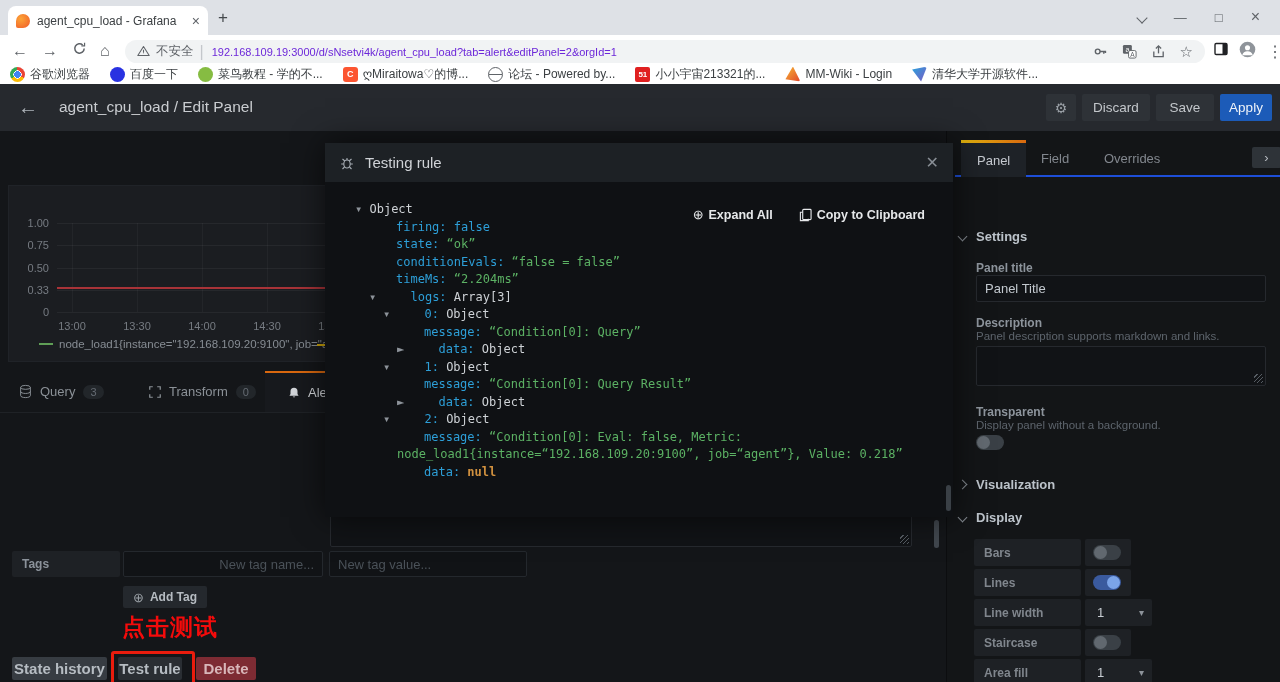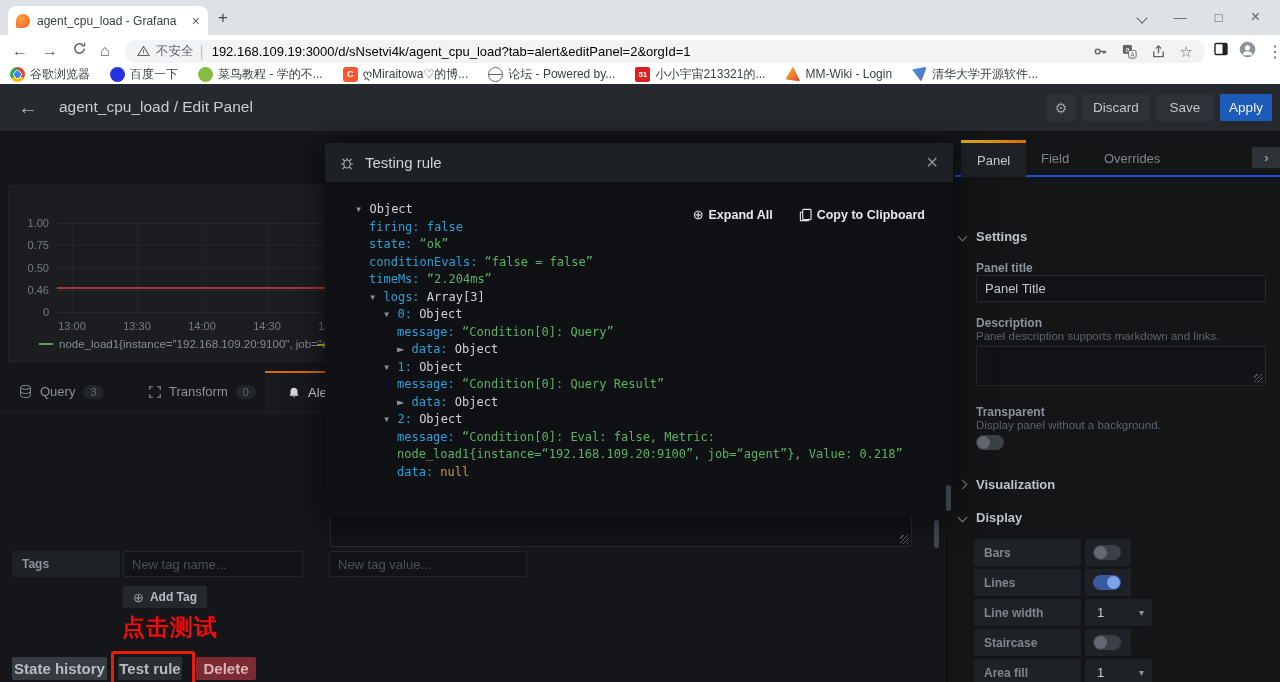--- a/index.html
+++ b/index.html
@@ -17,21 +17,21 @@
   .newtab{position:absolute;left:218px;top:8px;color:#45494d;font-size:17px;}
   .winctl{position:absolute;top:4px;height:26px;display:flex;align-items:center;color:#5f6368;}
   .winctl span{margin:0 14px;font-size:13px;}
   .wchev{display:inline-block;width:7px;height:7px;border-right:1.6px solid #5f6368;border-bottom:1.6px solid #5f6368;transform:rotate(45deg);}
   .toolbar{position:absolute;left:0;top:35px;width:1280px;height:29px;background:#fff;}
   .navic{position:absolute;top:42px;color:#5f6368;font-size:16px;}
   .urlbar{position:absolute;left:125px;top:40px;width:1080px;height:23px;background:#f1f3f4;
           border-radius:12px;display:flex;align-items:center;padding:0 12px;box-sizing:border-box;}
   .urlbar .sec{font-size:12.5px;color:#5f6368;margin:0 6px 0 6px;}
   .urlbar .sep{color:#c4c7cb;margin-right:8px;}
-  .urlbar .url{font-size:13px;color:#000000;white-space:nowrap;overflow:hidden;flex:1;}
+  .urlbar .url{font-size:11px;color:#6d28d9;white-space:nowrap;overflow:hidden;flex:1;}
   .urlbar .uic{flex:none;margin-left:14px;display:flex;align-items:center;}
   .bookbar{position:absolute;left:0;top:64px;width:1280px;height:20px;background:#fff;
            border-bottom:1px solid #e4e6e8;display:flex;align-items:center;padding-left:10px;}
   .bm-item{display:flex;align-items:center;margin-right:20px;}
   .bm-label{font-size:12px;color:#3c4043;margin-left:5px;white-space:nowrap;}
   .bm-icon{width:15px;height:15px;border-radius:3px;flex:none;display:flex;align-items:center;justify-content:center;
            font-size:9px;font-weight:bold;color:#fff;}
   .ic-chrome{border-radius:50%;background:radial-gradient(circle at center,#4285f4 0 30%,#fff 32% 38%,transparent 40%),conic-gradient(#ea4335 0 33%,#fbbc05 33% 66%,#34a853 66% 100%);}
   .ic-baidu{border-radius:50%;background:#2932e1;}
   .ic-runoob{border-radius:50%;background:#86bc42;}
@@ -121,24 +121,24 @@
   .modal-x{color:#888e95;font-size:16px;}
   .modal-actions{position:absolute;right:28px;top:64px;display:flex;align-items:center;color:#e6e8ea;
                  font-size:12.5px;font-weight:bold;}
   .modal-actions .act{display:flex;align-items:center;margin-left:26px;}
   .modal-actions .aic{margin-right:5px;display:flex;align-items:center;font-weight:normal;font-size:13px;}
   #json-tree{position:absolute;left:30px;top:58px;width:570px;font-family:"DejaVu Sans Mono",monospace;
              font-size:12px;line-height:17.5px;}
   .tree-line{white-space:pre-wrap;}
   .tk-tri{color:#8d939a;}
   .tk-obj{color:#ced2d6;}
-  .tk-key{color:#2d9fd8;}
+  .tk-key{color:#2d9fd8;margin-left:27px;}
   .tk-str{color:#5cb264;}
   .tk-bool{color:#2d9fd8;}
-  .tk-null{color:#d1913f;}
+  .tk-null{color:#d1913f;font-weight:bold;}
   .modal-scroll{position:absolute;right:2px;bottom:6px;width:5px;height:26px;background:#3a4046;border-radius:3px;}
 </style>
 </head>
 <body>
 
 <div class="tabstrip">
   <div class="btab">
     <span class="fav"></span>
     <span class="ttl">agent_cpu_load - Grafana</span>
     <span class="tclose">×</span>
@@ -260,21 +260,21 @@
       <span class="dash" id="legend-dash" style="background: rgb(95, 158, 86);"></span>
       <span>node_load1{instance="192.168.109.20:9100", job="agent"}</span>
     </div>
     <div class="legend2" id="legend2-dash" style="background: rgb(202, 162, 11);"></div>
   <div class="ytick" style="top: 31px;">1.00</div>
       <div class="hgrid" style="top: 37px;"></div>
       <div class="ytick" style="top: 53.25px;">0.75</div>
       <div class="hgrid" style="top: 59.25px;"></div>
       <div class="ytick" style="top: 75.5px;">0.50</div>
       <div class="hgrid" style="top: 81.5px;"></div>
-      <div class="ytick" style="top: 97.75px;">0.46</div>
+      <div class="ytick" style="top: 97.75px;">0.33</div>
       <div class="hgrid" style="top: 103.75px;"></div>
       <div class="ytick" style="top: 120px;">0</div>
       <div class="hgrid" style="top: 126px;"></div>
       <div class="xtick" style="left: 63px;">13:00</div>
       <div class="xtick" style="left: 128px;">13:30</div>
       <div class="xtick" style="left: 193px;">14:00</div>
       <div class="xtick" style="left: 258px;">14:30</div>
       <div class="xtick" style="left: 323px;">15:00</div>
       <div class="vgrid" style="left: 63px;"></div>
       <div class="vgrid" style="left: 128px;"></div>
@@ -317,21 +317,21 @@
         </svg>
       <span>Alert</span>
     </div>
   </div>
 
   <div class="bigta">
       <span class="resize"></span>
     </div>
   <div class="scrollthumb"></div>
   <div class="form-label abs" style="left:12px;top:467px;width:108px;height:26px;">Tags</div>
-  <input class="tag-input" style="left: 123px; top: 467px; width: 180px; height: 26px;" placeholder="New tag name...">
+  <input class="tag-input" style="left: 123px; top: 467px; width: 200px; height: 26px; text-align: right;" placeholder="New tag name...">
   <input class="tag-input" style="left: 329px; top: 467px; width: 198px; height: 26px;" placeholder="New tag value...">
   <div class="addtag" style="top: 502px;">
     <span class="plus">⊕</span>
     <span>Add Tag</span>
   </div>
   <div class="annot">点击测试</div>
   <div class="foot-btn" style="left:12px;width:95px;background:#373c42;color:#b6bcc2;">State history</div>
   <div class="foot-btn" style="left:118px;width:64px;background:#2a2e33;color:#b6bcc2;">Test rule</div>
   <div class="redbox"></div>
   <div class="foot-btn" style="left:196px;width:60px;background:#7d2b33;color:#d8b6b9;">Delete</div>

